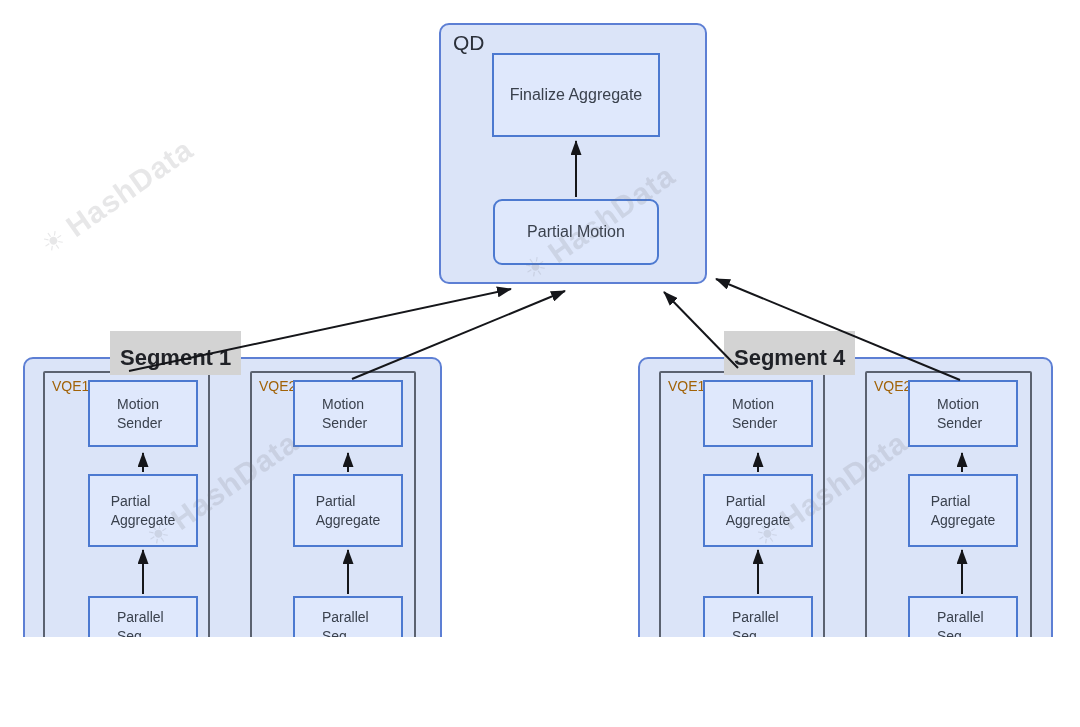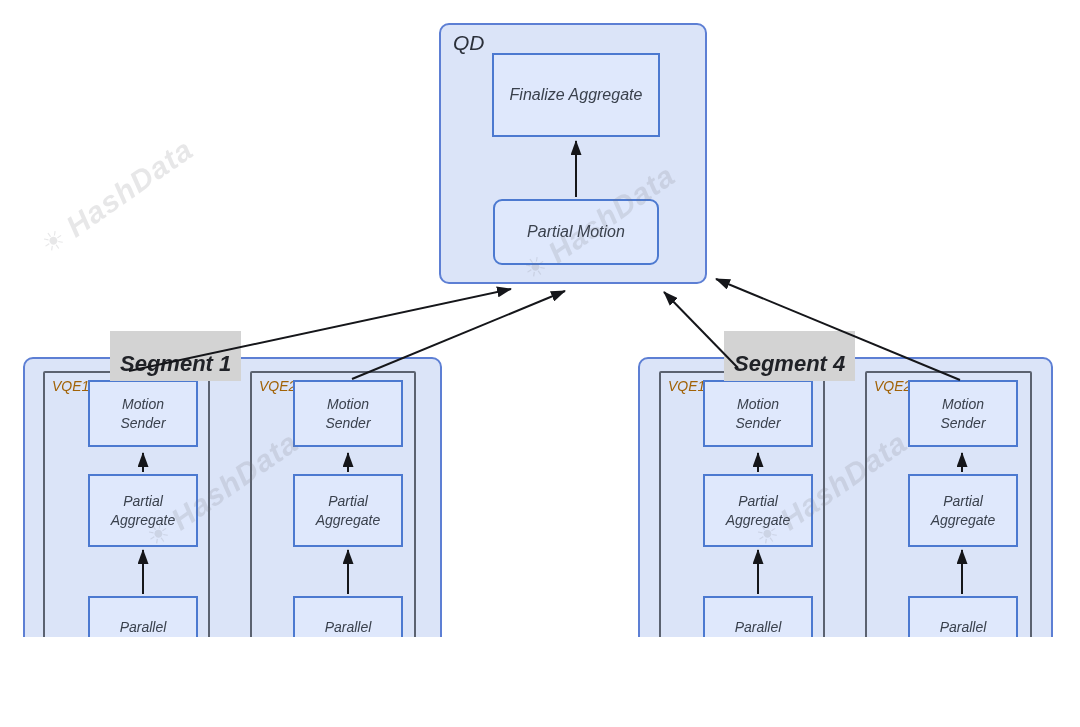--- a/index.html
+++ b/index.html
@@ -1,50 +1,49 @@
 <!DOCTYPE html>
 <html><head>
 <meta charset="utf-8">
 <style>
   html,body{margin:0;padding:0;background:#ffffff;}
   #canvas{
     position:relative;width:1080px;height:637px;background:#ffffff;
     font-family:"Liberation Sans","DejaVu Sans",sans-serif;overflow:hidden;
     color:#343a46;
-    font-style:italic;
   }
   
   .container{
     position:absolute;background:#dbe4f8;border:2px solid #5d7fd4;
     border-radius:10px;box-sizing:border-box;z-index:1;
   }
   .container-label{
     position:absolute;z-index:2;font-size:21px;color:#2b303a;
   }
   
   .node{
     position:absolute;background:#dfe8fc;border:2px solid #4c79d0;
     box-sizing:border-box;display:flex;align-items:center;justify-content:center;
-    text-align:center;z-index:2;color:#3a414d;line-height:1.35;
+    text-align:left;z-index:2;color:#3a414d;line-height:1.35;
   }
   .node.big{font-size:16px;}
-  .node.small{font-size:14px;width:110px;padding:0 16px;}
+  .node.small{font-size:14px;width:110px;padding:0 27px;}
   .node.rounded{border-radius:9px;}
   
   .vqe{
     position:absolute;border:2px solid #5b6270;box-sizing:border-box;
     background:transparent;z-index:2;border-radius:2px;
   }
   .vqe-label{
     position:absolute;top:5px;left:7px;font-size:14px;color:#a16207;
   }
   
   .seg-label{
     position:absolute;z-index:3;background:#d3d3d3;color:#202227;
-    font-size:22px;font-weight:bold;padding:20px 10px 4px 10px;line-height:1.2;
+    font-size:22px;font-weight:bold;padding:14px 10px 4px 10px;line-height:1.2;
   }
   
   .wm{
     position:absolute;z-index:4;display:flex;align-items:center;gap:7px;
     color:rgba(110,112,118,0.17);font-weight:bold;font-size:30px;
     transform:rotate(-35deg);white-space:nowrap;pointer-events:none;
     letter-spacing:1px;
   }
   .wm .glyph{font-size:26px;}
   

